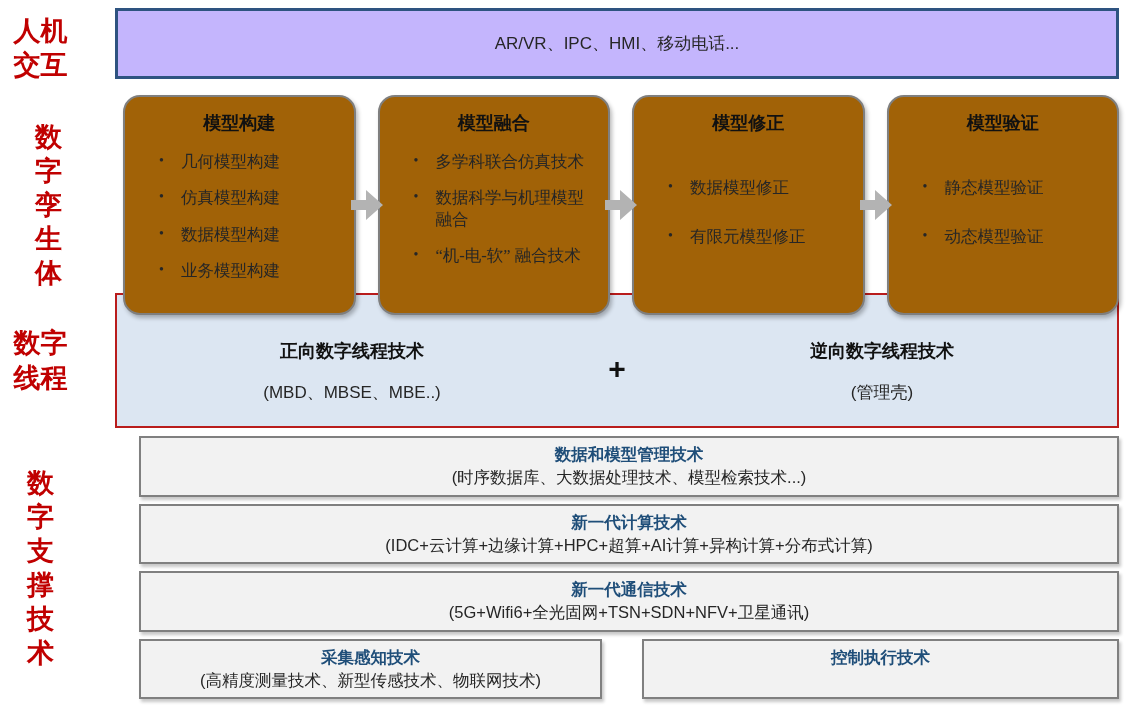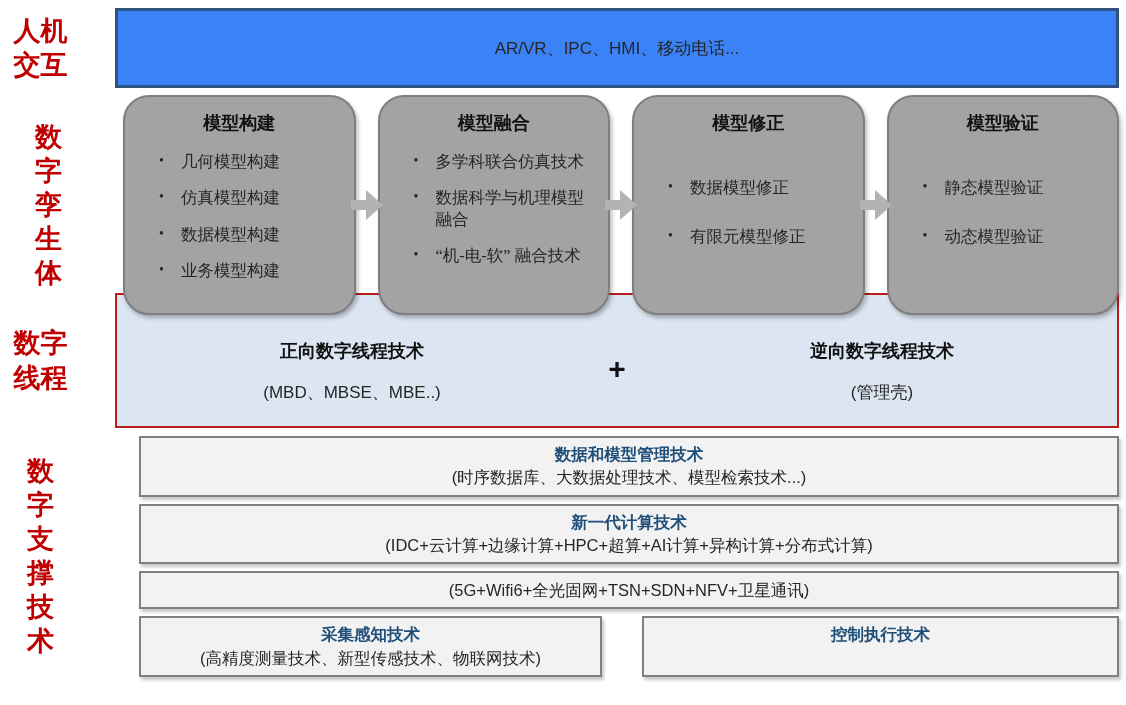--- a/index.html
+++ b/index.html
@@ -9,26 +9,26 @@
 
   .band { display:flex; }
   .label-cell { flex:0 0 115px; display:flex; align-items:center; justify-content:center; padding-right:34px; }
   .red-label { color:#c00000; font-weight:bold; font-size:27px; line-height:1.26; text-align:center; word-break:break-all; }
   .red-label.w1 { width:29px; }
   .red-label.w2 { width:58px; }
   .content { flex:1; min-width:0; }
 
   
   .band-hmi { height:80px; }
-  .top-bar { height:80px; background:#3b82f6; border:3px solid #2e5380; display:flex; align-items:center; justify-content:center; font-size:17px; color:#262626; }
+  .top-bar { height:71px; background:#c4b5fd; border:3px solid #2e5380; display:flex; align-items:center; justify-content:center; font-size:17px; color:#262626; }
 
   
   .band-twin { height:220px; margin-top:7px; position:relative; z-index:2; margin-bottom:-22px;margin-left:8px; }
   .model-row { display:flex; height:220px; }
-  .model-box { flex:1; min-width:0; background:#a3a3a3; border:2px solid #7f7f7f; border-radius:26px; box-shadow:2px 3px 4px rgba(0,0,0,0.28); padding:10px 6px 6px 6px; }
+  .model-box { flex:1; min-width:0; background:#a16207; border:2px solid #7f7f7f; border-radius:17px; box-shadow:2px 3px 4px rgba(0,0,0,0.28); padding:10px 6px 6px 6px; }
   .model-title { text-align:center; font-weight:bold; font-size:18px; color:#111; margin-top:4px; }
   .bullets { list-style:none; margin-top:16px;font-family:Liberation Serif, serif; }
   .bullets li { position:relative; padding-left:50px; padding-right:6px; font-size:16.5px; line-height:1.3; color:#262626; margin-bottom:15px; }
   .bullets li::before { content:"•"; position:absolute; left:28px; top:1px; font-size:14px; color:#262626; }
   .mb3 .bullets, .mb4 .bullets { margin-top:42px; }
   .mb3 .bullets li, .mb4 .bullets li { margin-bottom:28px; }
   .arrow { flex:0 0 32px; align-self:center; margin:0 -5px; position:relative; z-index:3; display:flex; align-items:center; justify-content:center; }
 
   
   .band-thread { height:135px; }
@@ -157,20 +157,21 @@
         <div class="srow-title">数据和模型管理技术</div>
         <div class="srow-sub">(时序数据库、大数据处理技术、模型检索技术...)</div>
       </div>
 
       <div class="srow">
         <div class="srow-title">新一代计算技术</div>
         <div class="srow-sub">(IDC+云计算+边缘计算+HPC+超算+AI计算+异构计算+分布式计算)</div>
       </div>
 
       <div class="srow">
+        <div class="srow-title">新一代通信技术</div>
         <div class="srow-sub">(5G+Wifi6+全光固网+TSN+SDN+NFV+卫星通讯)</div>
       </div>
 
       <div class="bottom-split">
         <div class="srow bs-left">
           <div class="srow-title">采集感知技术</div>
           <div class="srow-sub">(高精度测量技术、新型传感技术、物联网技术)</div>
         </div>
         <div class="srow bs-right">
           <div class="srow-title">控制执行技术</div>

